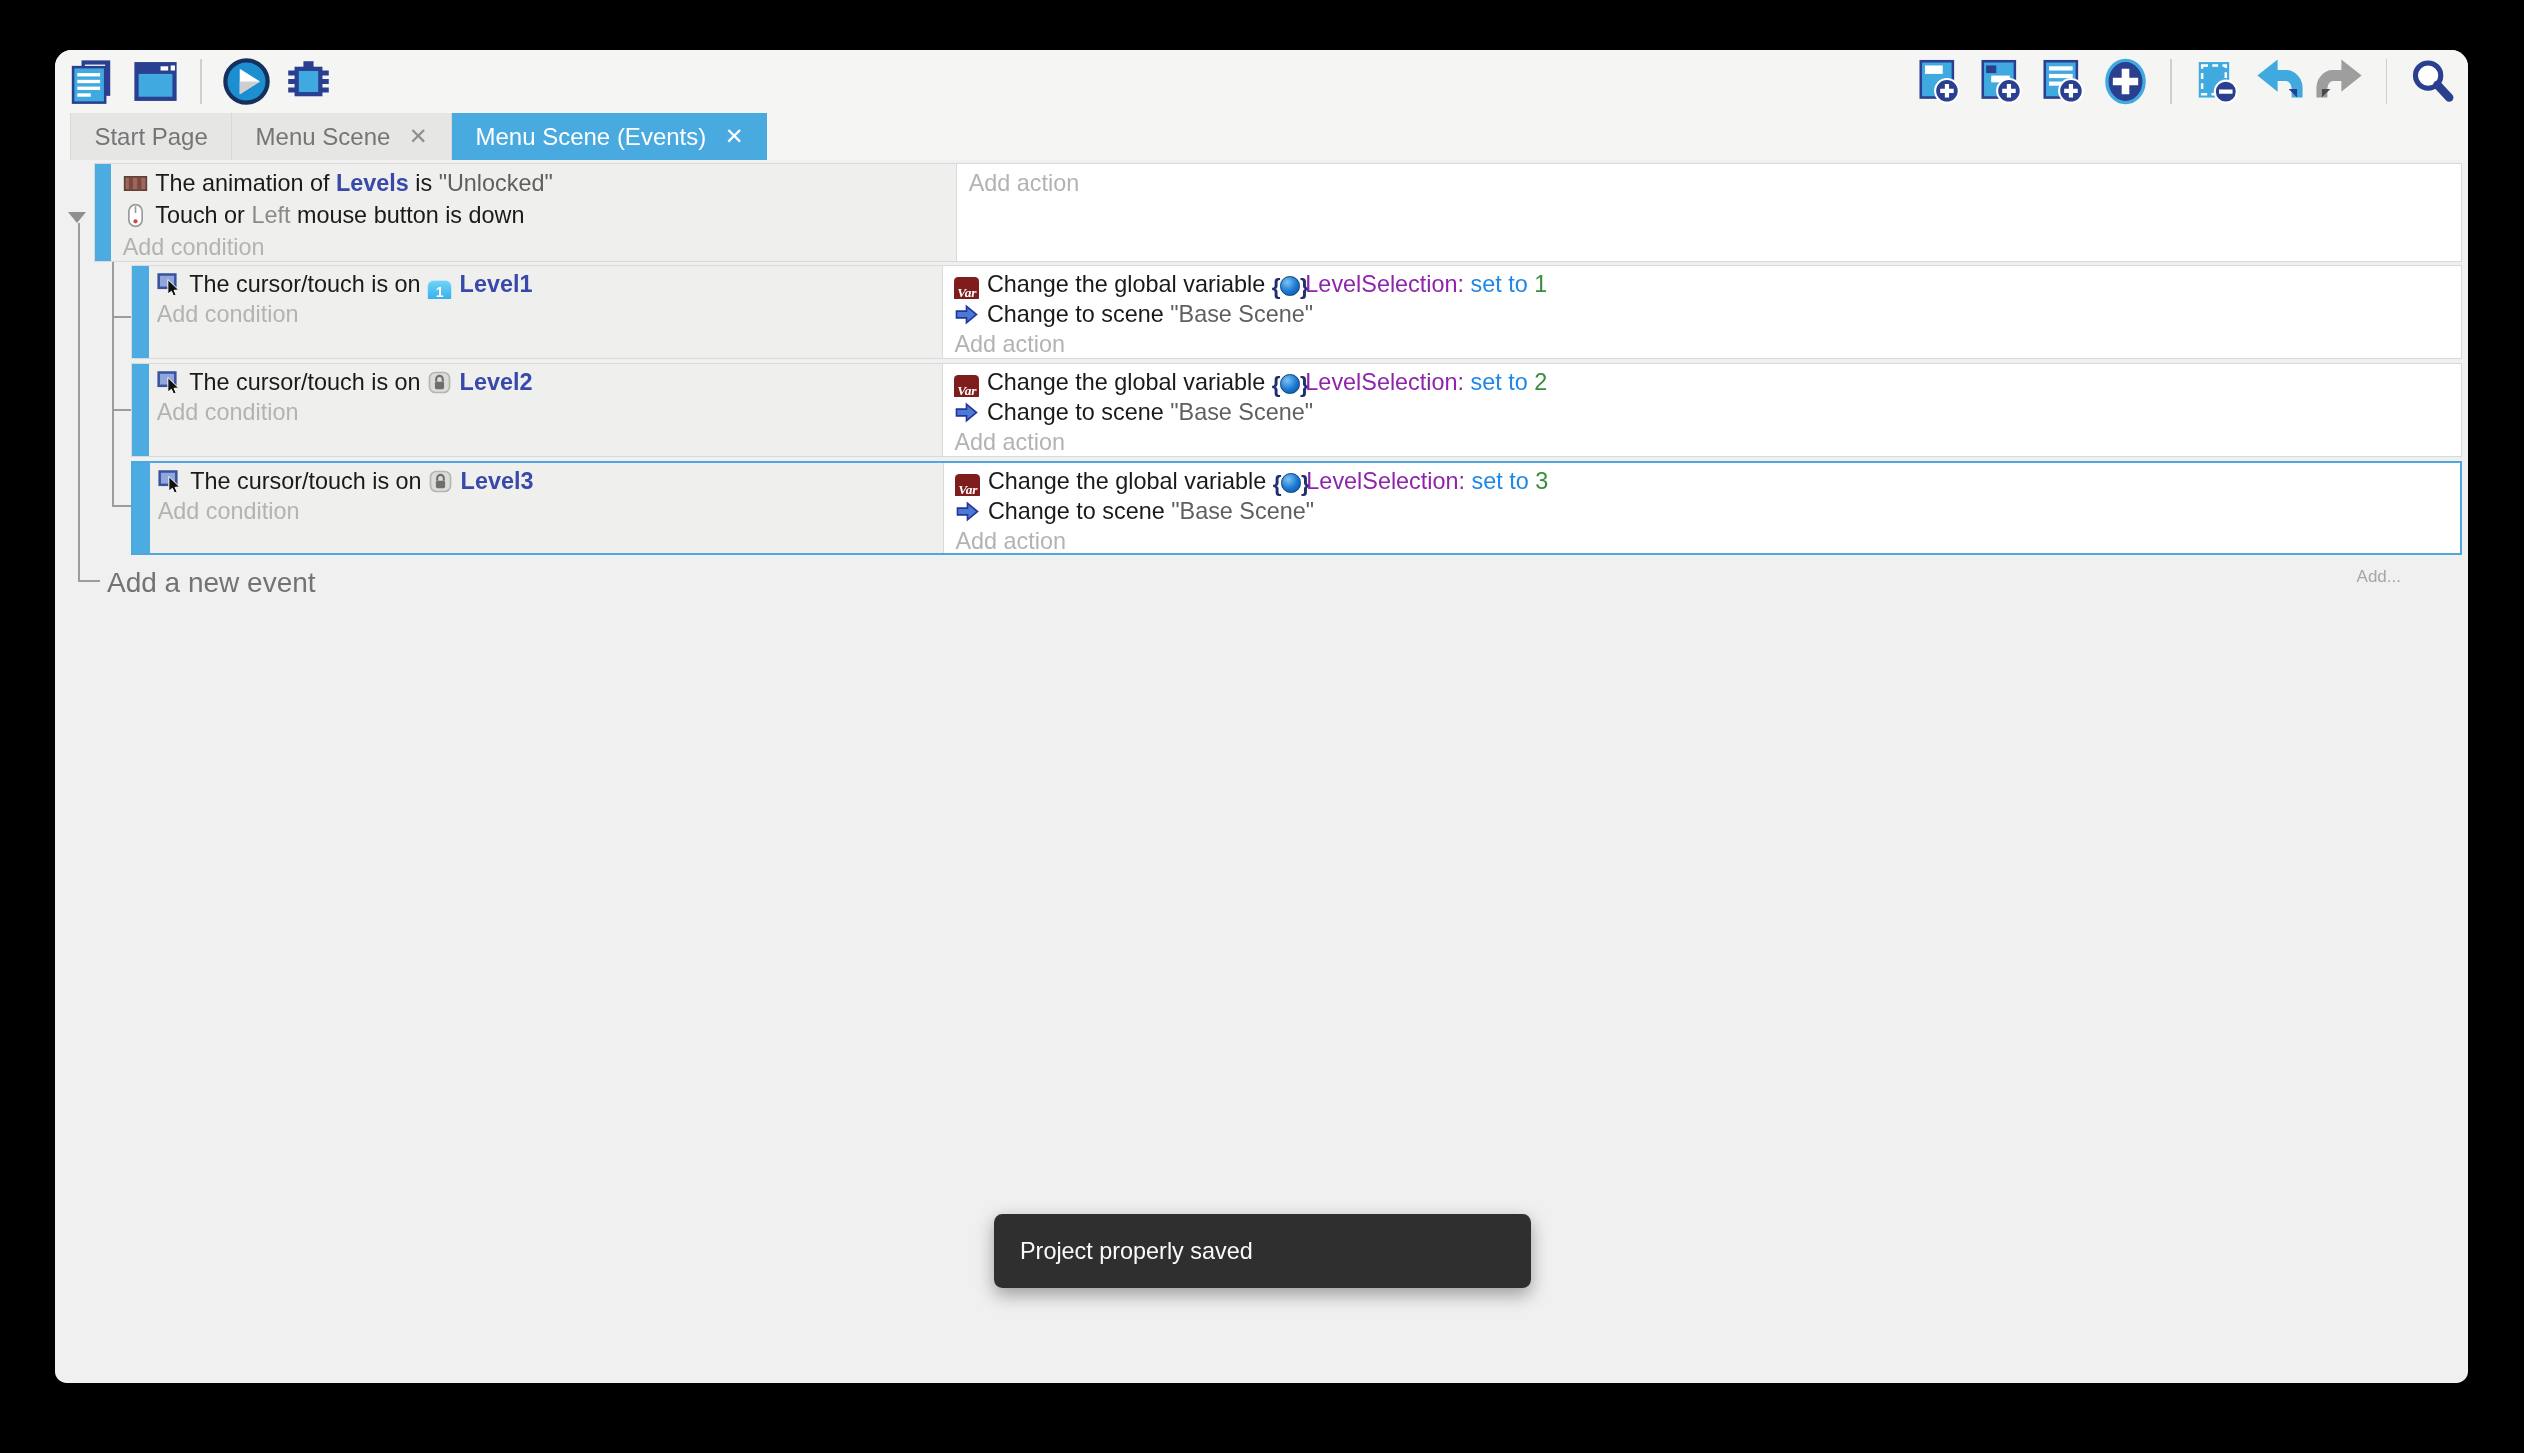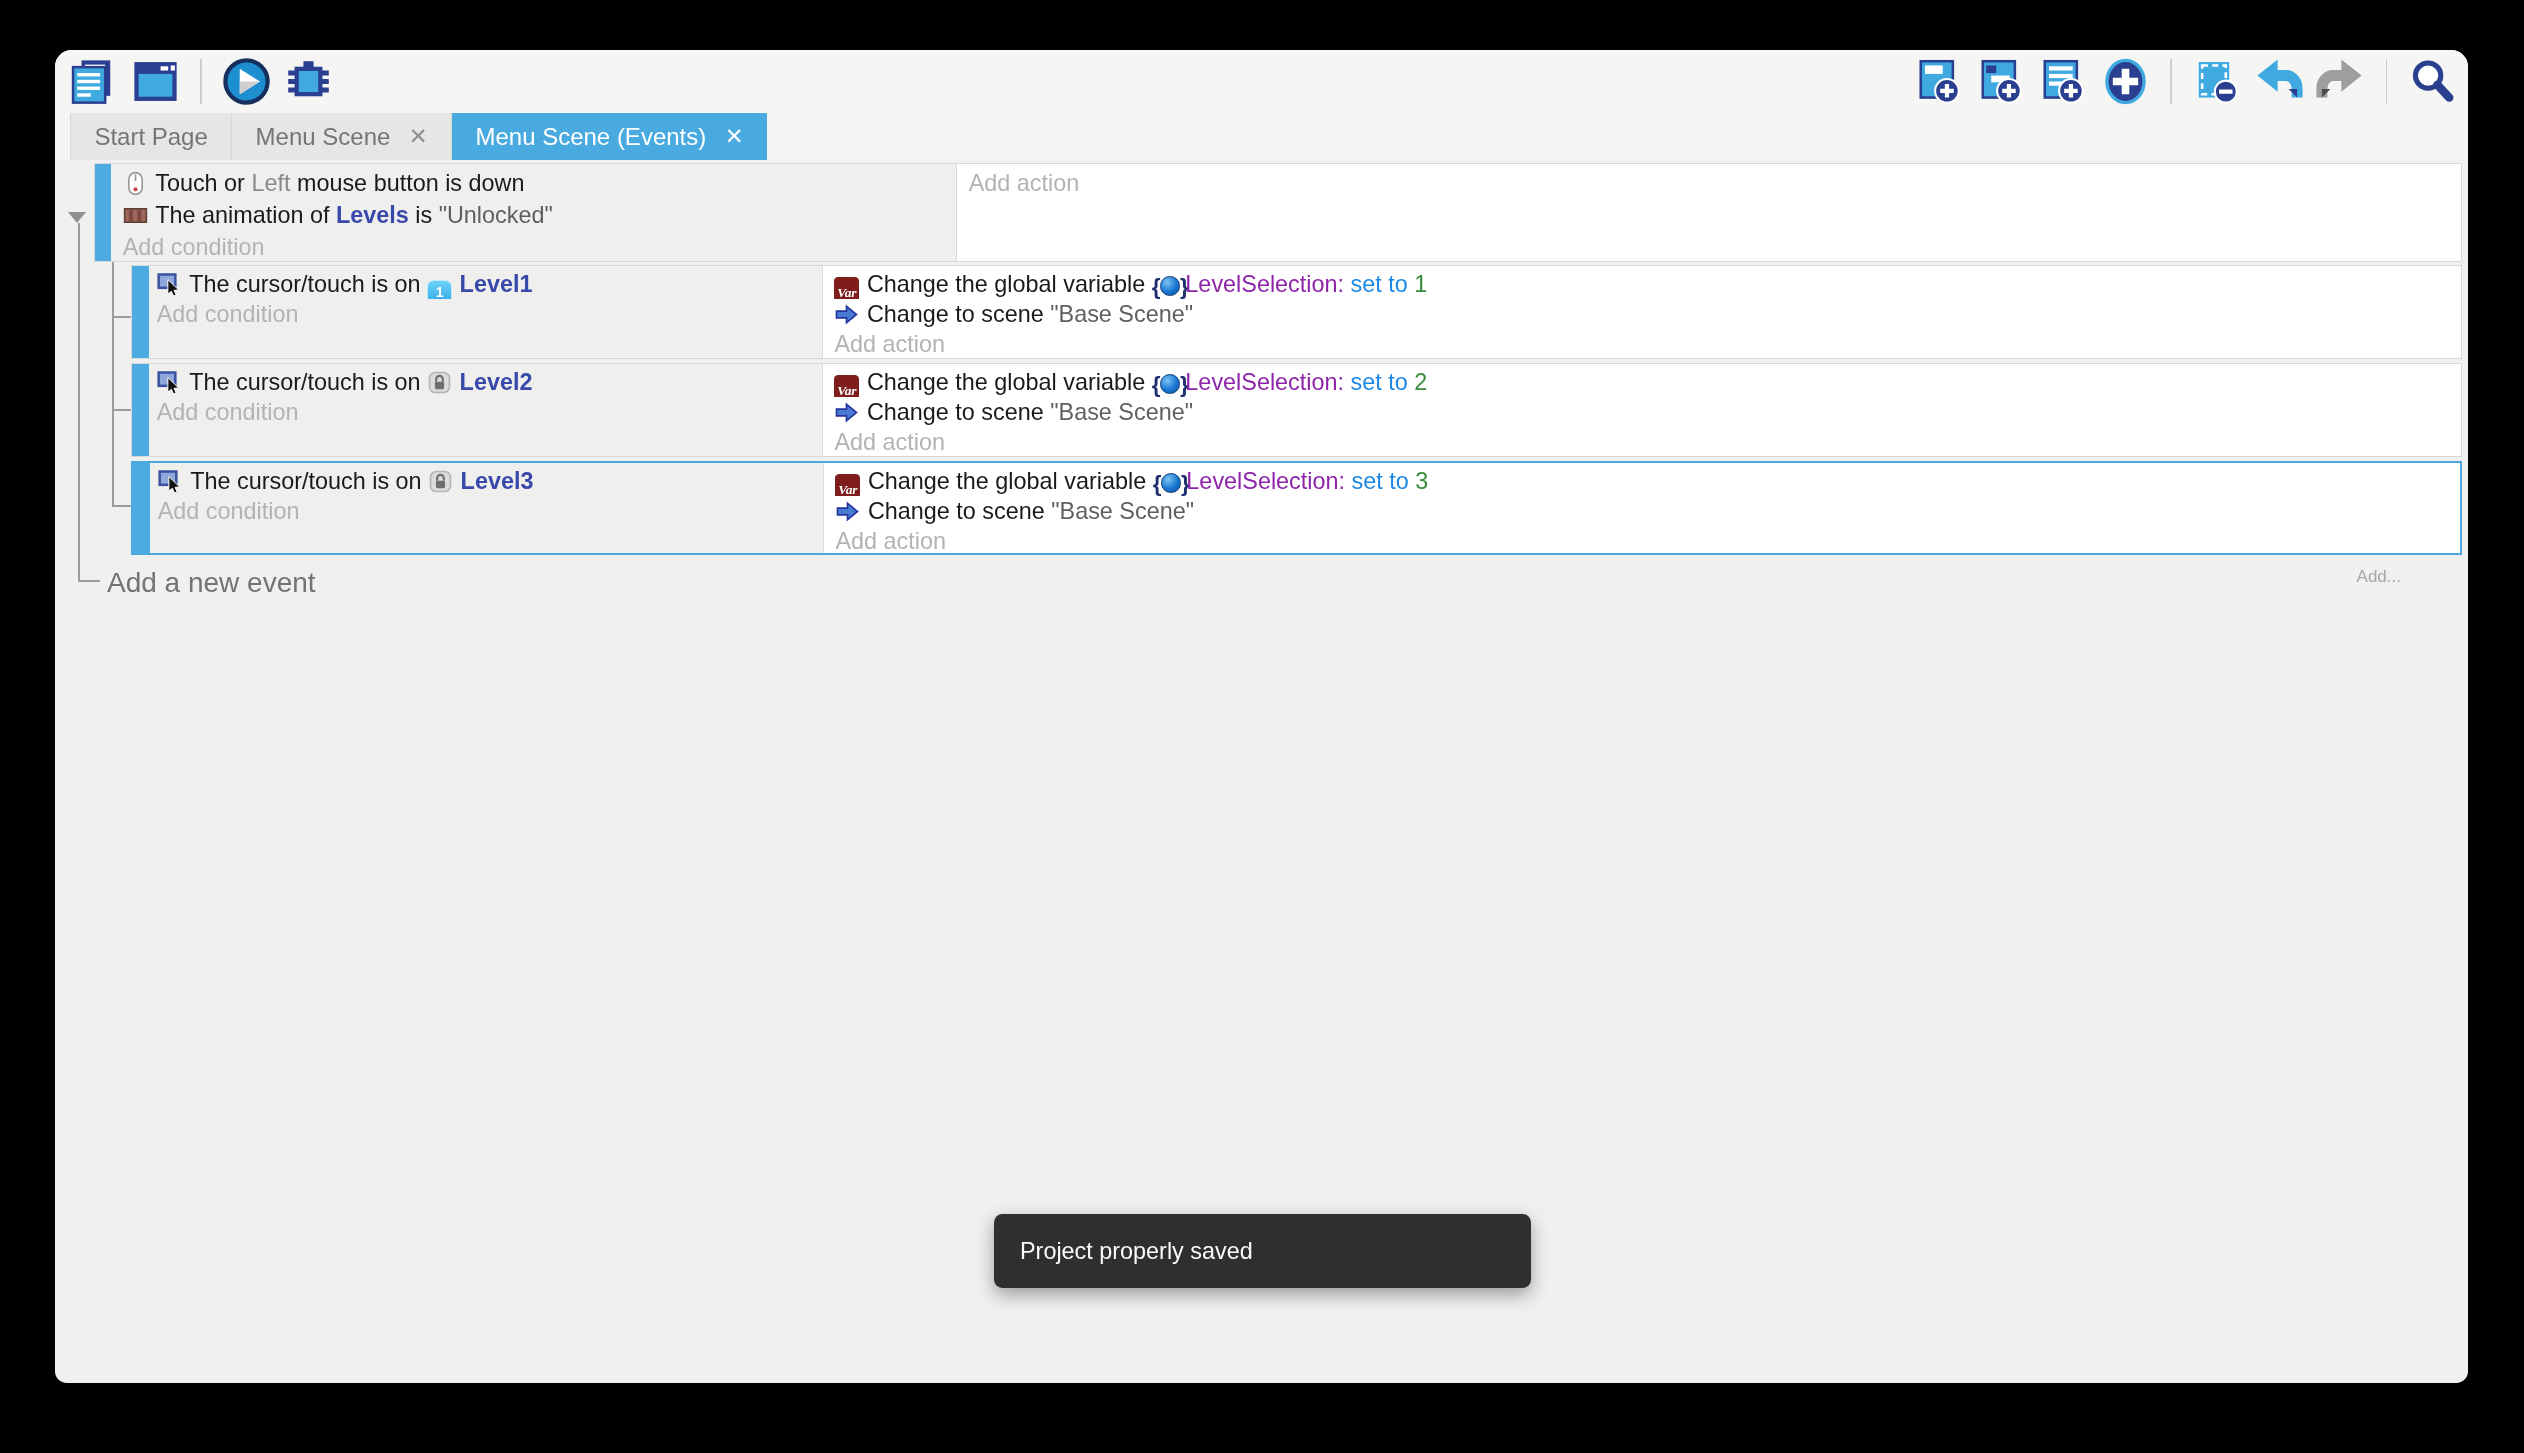--- a/index.html
+++ b/index.html
@@ -23,21 +23,21 @@
   .tab.active{background:#49aadf;color:#fff;border-right:none;}
   .tab .close{font-size:22.6px;color:#8f8f8f;cursor:pointer;}
   .tab.active .close{color:#fff;}
   
   .sheet{position:relative;height:1171px;background:#f0f0f1;}
   .event-row{position:absolute;display:flex;box-sizing:border-box;border:0.8px solid #d9d9d9;background:#fff;}
   .event-row.selected{border:2.5px solid #4fa8dd;}
   .bar{width:16px;background:#4cabe0;flex:none;}
   .sub .bar{width:16.7px;}
   .cond{width:846px;box-sizing:border-box;background:#efefee;border-right:0.8px solid #d9d9d9;padding:3.3px 0 0 11.7px;flex:none;overflow:hidden;}
-  .sub .cond{width:674px;padding-left:8px;}
+  .sub .cond{width:794px;padding-left:8px;}
   .act{flex:1;background:#fff;padding:3.3px 0 0 11.7px;overflow:hidden;}
   .line{height:32px;line-height:32px;font-size:23.4px;color:#1a1a1a;white-space:nowrap;overflow:hidden;}
   .sub .line{height:30px;line-height:30px;}
   .ph{color:#b3b3b3;}
   .obj{color:#3949ab;font-weight:bold;}
   .param{color:#8a8a8a;}
   .str{color:#5f5f5f;}
   .varname{color:#8e24aa;}
   .op{color:#1e88e5;}
   .num{color:#388e3c;}
@@ -190,29 +190,29 @@
     <div class="tl" style="left:23.4px;top:420px;width:22px;height:1.7px;"></div>
     <div class="tl" style="left:57px;top:101px;width:1.7px;height:245px;"></div>
     <div class="tl" style="left:57px;top:156px;width:19px;height:1.7px;"></div>
     <div class="tl" style="left:57px;top:249px;width:19px;height:1.7px;"></div>
     <div class="tl" style="left:57px;top:345px;width:19px;height:1.7px;"></div>
 
     <div class="event-row" style="left:39px;top:2.5px;width:2368px;height:99px;">
       <div class="bar"></div>
       <div class="cond">
         <div class="line"><span class="ic"><svg viewBox="0 0 30 30">
+                <rect x="2" y="7" width="26" height="16" fill="#a1665a" stroke="#5d4037" stroke-width="2"></rect>
+                <rect x="7" y="7" width="5" height="16" fill="#7a4a40"></rect>
+                <rect x="17" y="7" width="5" height="16" fill="#7a4a40"></rect>
+              </svg></span><span>The animation of </span><span class="obj">Levels</span><span> is </span><span class="str">"Unlocked"</span></div>
+        <div class="line"><span class="ic"><svg viewBox="0 0 30 30">
                 <rect x="7" y="2" width="16" height="26" rx="8" fill="#fff" stroke="#9a9a9a" stroke-width="2"></rect>
                 <line x1="15" y1="4" x2="15" y2="12" stroke="#9a9a9a" stroke-width="2"></line>
                 <circle cx="15" cy="22" r="2.5" fill="#d04545"></circle>
               </svg></span><span>Touch or </span><span class="param">Left</span><span> mouse button is down</span></div>
-        <div class="line"><span class="ic"><svg viewBox="0 0 30 30">
-                <rect x="2" y="7" width="26" height="16" fill="#a1665a" stroke="#5d4037" stroke-width="2"></rect>
-                <rect x="7" y="7" width="5" height="16" fill="#7a4a40"></rect>
-                <rect x="17" y="7" width="5" height="16" fill="#7a4a40"></rect>
-              </svg></span><span>The animation of </span><span class="obj">Levels</span><span> is </span><span class="str">"Unlocked"</span></div>
         <div class="line ph">Add condition</div>
       </div>
       <div class="act">
         <div class="line ph">Add action</div>
       </div>
     </div>
 
     <div class="event-row sub" style="left:76px;top:105px;width:2331px;height:94px;">
       <div class="bar"></div>
       <div class="cond">

